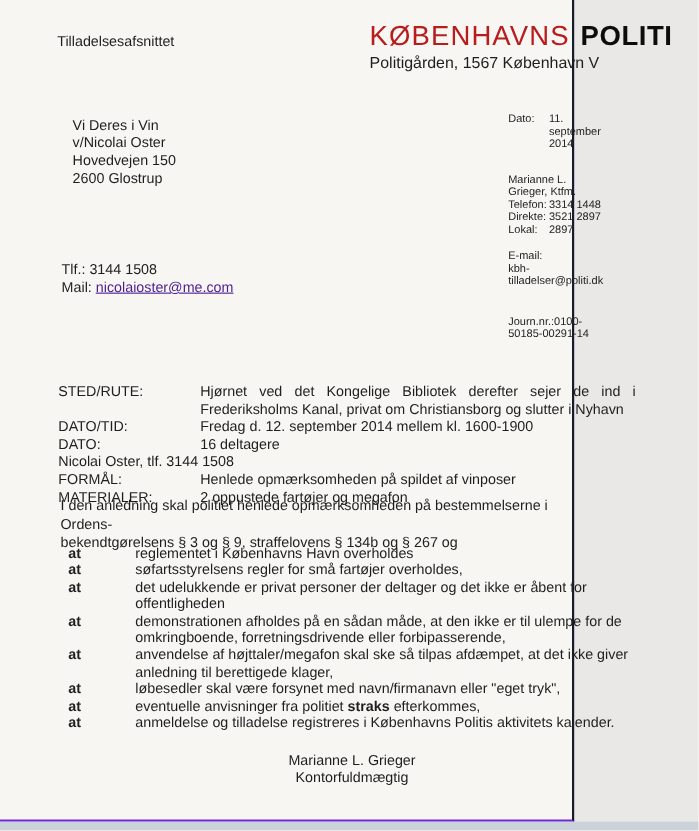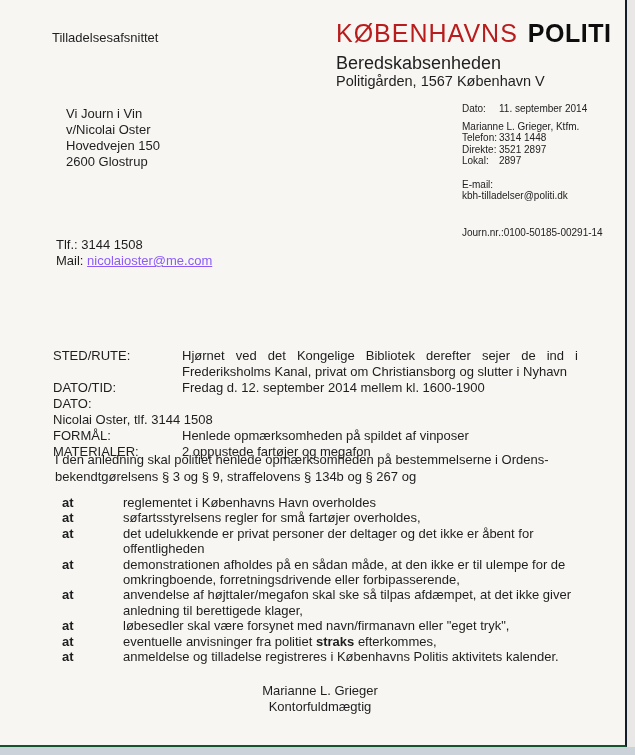--- a/index.html
+++ b/index.html
@@ -3,24 +3,24 @@
 <meta charset="utf-8">
 <style>
   html,body { margin:0; padding:0; }
   .stage {
     position:relative; width:635px; height:755px;
     background:#e9e8e6; overflow:hidden;
     font-family:"Liberation Sans", sans-serif;
     color:#1e1e1e;
   }
   .page {
-    position:absolute; left:0; top:0; width:627px; height:747px;
+    position:absolute; left:0; top:0; width:522px; height:747px;
     background:#f7f6f3;
     border-right:2px solid #141d2b;
-    border-bottom:2px solid #14532d;
+    border-bottom:2px solid #6d28d9;
     box-sizing:border-box;
   }
   .bottom-strip {
     position:absolute; left:0; top:747px; width:635px; height:8px;
     background:#ccd2da;
   }
   .abs { position:absolute; }
   .b { font-weight:bold; }
 
   .department { left:52px; top:30px; font-size:13px; }
@@ -30,26 +30,26 @@
   .logo-light { font-size:25px; font-weight:400; letter-spacing:1px; color:#b91c1c;text-align:right; }
   .logo-bold  { font-size:25px; font-weight:800; letter-spacing:0.5px; margin-left:10px; color:#0d0d0d; }
   .logo-unit { font-size:18px; line-height:20px; margin-top:3px; }
   .logo-addr { font-size:14.5px; line-height:16px; }
 
   .recipient { left:66px; top:106px; font-size:13px; line-height:16px; }
 
   .meta { left:462px; top:103px; font-size:10px; line-height:11.5px; color:#222; }
   .mrow { display:flex; }
   .mlabel { width:37px; flex:none; }
-  .meta .gap-s { margin-top:6px; }
+  .meta .gap-s { margin-top:20px; }
   .meta .gap-m { margin-top:12px;flex-direction:column; }
   .meta .gap-l { margin-top:25px; }
 
   .contact { left:56px; top:237px; font-size:13px; line-height:16px; }
-  .contact a { color:#8b5cf6; }
+  .contact a { color:#4c1d95; }
 
   .intro { left:55px; top:302px; width:546px; font-size:13px; line-height:16.5px; }
   .just { text-align:justify; text-align-last:justify; }
 
   .program { left:53px; top:348px; font-size:13px; line-height:16px; }
   .prow { display:flex; }
   .plabel { width:129px; flex:none; font-weight:normal; }
   .pvalue { width:396px; }
 
   .notice { left:55px; top:452px; font-size:13px; line-height:16.5px; }
@@ -66,26 +66,25 @@
 
 <div class="stage">
   <div class="page">
 
     <div class="abs department">Tilladelsesafsnittet</div>
 
     <div class="abs logo">
       <div class="logo-line1">
         <span class="logo-light">KØBENHAVNS</span><span class="logo-bold">POLITI</span>
       </div>
-      <div class="logo-unit">Beredskabsenheden</div>
       <div class="logo-addr">Politigården, 1567 København V</div>
     </div>
 
     <div class="abs recipient">
-      <div>Vi Journ i Vin</div>
+      <div>Vi Deres i Vin</div>
       <div>v/Nicolai Oster</div>
       <div>Hovedvejen 150</div>
       <div>2600 Glostrup</div>
     </div>
 
     <div class="abs meta">
       <div class="mrow">
         <span class="mlabel">Dato:</span>
         <span>11. september 2014</span>
       </div>
@@ -125,20 +124,21 @@
           <div class="just">Hjørnet ved det Kongelige Bibliotek derefter sejer de ind i</div>
           <div>Frederiksholms Kanal, privat om Christiansborg og slutter i Nyhavn</div>
         </span>
       </div>
       <div class="prow">
         <span class="plabel">DATO/TID:</span>
         <span class="pvalue">Fredag d. 12. september 2014 mellem kl. 1600-1900</span>
       </div>
       <div class="prow">
         <span class="plabel">DATO:</span>
+        <span class="pvalue">16 deltagere</span>
       </div>
       <div class="prow">
         <span class="pvalue">Nicolai Oster, tlf. 3144 1508</span>
       </div>
       <div class="prow">
         <span class="plabel">FORMÅL:</span>
         <span class="pvalue">Henlede opmærksomheden på spildet af vinposer</span>
       </div>
       <div class="prow">
         <span class="plabel">MATERIALER:</span>

